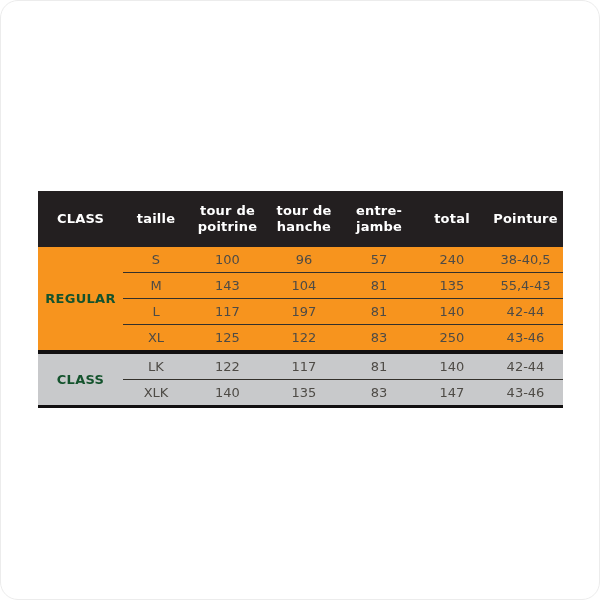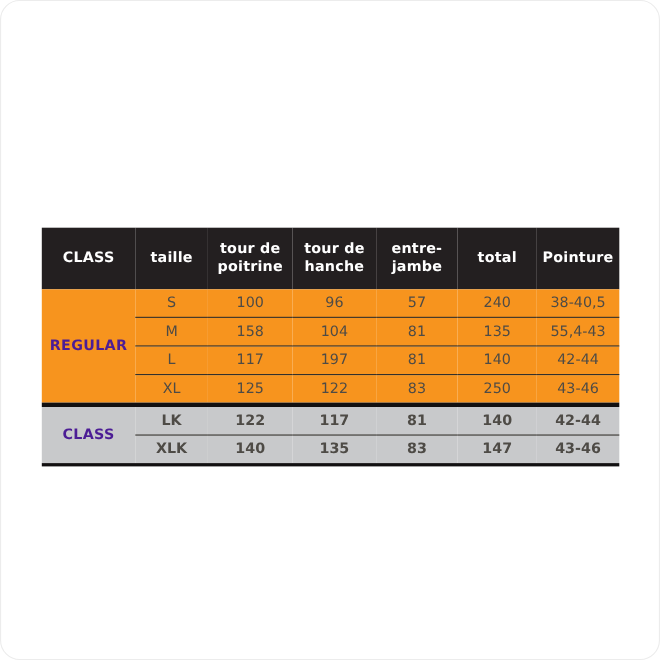--- a/index.html
+++ b/index.html
@@ -27,21 +27,20 @@
   .chart-wrap {
     position: absolute;
     left: 38px;
     top: 191px;
     width: 525px;
   }
   table.size-chart {
     border-collapse: collapse;
     table-layout: fixed;
     width: 525px;
-    margin-top: 16px;
   }
   table.size-chart th, table.size-chart td {
     padding: 0;
     text-align: center;
     vertical-align: middle;
   }
   thead th {
     background: #231f20;
     color: #ffffff;
     height: 56px;
@@ -49,24 +48,24 @@
     font-weight: bold;
     line-height: 1.25;
     white-space: pre-line;
     letter-spacing: 0.2px;
   }
   tbody tr.data-row td, tbody tr.data-row th {
     height: 25px;
     font-size: 13px;
   }
   tr.sec-regular td, th.class-cell-regular { background: #f7941e; }
-  tr.sec-king td, th.class-cell-king { background: #c8c9cb; font-weight: bold; }
+  tr.sec-king td, th.class-cell-king { background: #c8c9cb; }
   th.class-cell-regular, th.class-cell-king {
     font-weight: bold;
-    color: #4c1d95;
+    color: #14532d;
     font-size: 13px;
     letter-spacing: 0.3px;
   }
   td.data-cell { color: #4e4b46; }
   tr.sep td { border-bottom: 1.5px solid #33302b; }
   tr.divider td {
     background: #121011;
     height: 4px;
     border: none;
   }
@@ -113,21 +112,21 @@
           <th class="class-cell-regular" rowspan="4">REGULAR</th>
           <td class="data-cell">S</td>
           <td class="data-cell">100</td>
           <td class="data-cell">96</td>
           <td class="data-cell">57</td>
           <td class="data-cell">240</td>
           <td class="data-cell">38-40,5</td>
         </tr>
         <tr class="data-row sec-regular sep">
           <td class="data-cell">M</td>
-          <td class="data-cell">158</td>
+          <td class="data-cell">143</td>
           <td class="data-cell">104</td>
           <td class="data-cell">81</td>
           <td class="data-cell">135</td>
           <td class="data-cell">55,4-43</td>
         </tr>
         <tr class="data-row sec-regular sep">
           <td class="data-cell">L</td>
           <td class="data-cell">117</td>
           <td class="data-cell">197</td>
           <td class="data-cell">81</td>

